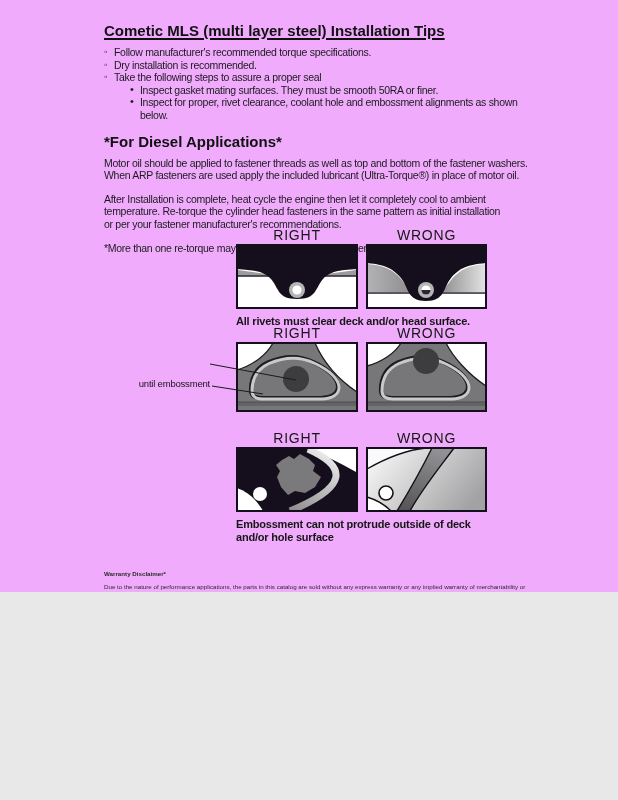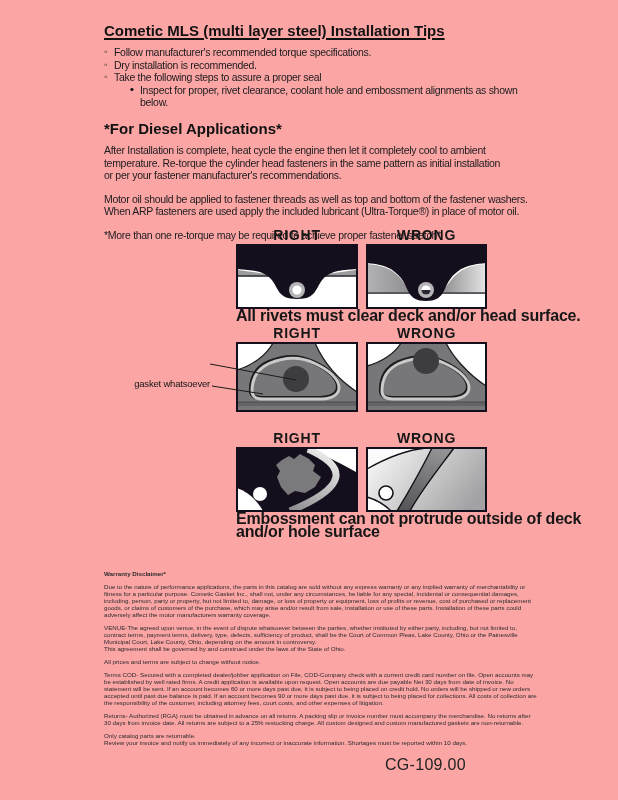--- a/index.html
+++ b/index.html
@@ -1,33 +1,33 @@
 <!DOCTYPE html>
 <html><head>
 <meta charset="utf-8">
 <style>
   html,body{margin:0;padding:0;background:#e8e8e8;}
-  .page{position:relative;width:618px;height:800px;background:#fca5a5;margin:0 auto;
+  .page{position:relative;width:618px;height:592px;background:#f0abfc;margin:0 auto;
         font-family:"Liberation Sans",sans-serif;color:#1b1b1d;overflow:hidden;}
   
   .top-text{position:absolute;left:104px;top:22px;width:440px;}
   .title{font-size:15px;font-weight:bold;text-decoration:underline;text-decoration-thickness:1.5px;
          text-underline-offset:2px;margin:0 0 7px 0;color:#111;}
   .tip{position:relative;padding-left:10px;font-size:10.5px;line-height:12.6px;letter-spacing:-0.3px;}
   .tip .mk{position:absolute;left:0;top:0;font-size:10px;}
   .tip.sub{margin-left:26px;}
   .tip.sub .mk{font-size:11px;top:-1px;}
   .diesel-h{font-size:15px;font-weight:bold;margin:11px 0 7px 0;color:#111;}
   .para{font-size:10.5px;line-height:12.6px;letter-spacing:-0.3px;margin:0 0 11px 0;white-space:pre-line;}
   
   .pair{position:absolute;}
   .panels{display:flex;gap:8px;}
   .pcol{display:flex;flex-direction:column;align-items:center;}
-  .rw{font-size:14px;font-weight:700;letter-spacing:0.8px;color:#161616;height:16px;line-height:15px;}
-  .cap{font-size:16px;font-weight:600;letter-spacing:-0.2px;margin-top:0;white-space:pre-line;line-height:13px;color:#161616;}
+  .rw{font-size:14px;font-weight:400;letter-spacing:0.8px;color:#161616;height:16px;line-height:15px;}
+  .cap{font-size:11px;font-weight:600;letter-spacing:-0.2px;margin-top:6px;white-space:pre-line;line-height:13px;color:#161616;}
   .cap.center{text-align:center;width:251px;}
   .sidelabel{position:absolute;width:110px;text-align:right;font-size:9.5px;line-height:11px;letter-spacing:-0.2px;color:#161616;}
   .leaders{position:absolute;left:204px;top:356px;z-index:5;}
   
   .legal{position:absolute;left:104px;top:570px;width:433px;color:#2b2b2d;}
   .legal h3{font-size:6.2px;margin:0 0 6px 0;font-weight:bold;}
   .legal p{font-size:6.2px;line-height:7px;margin:0 0 6px 0;white-space:pre-line;}
   .pagecode{position:absolute;left:385px;top:756px;font-size:16px;letter-spacing:0.3px;color:#222;}
 </style>
 </head>
@@ -45,32 +45,33 @@
     <div class="tip">
       <span class="mk">◦</span>
       <span>Dry installation is recommended.</span>
     </div>
     <div class="tip">
       <span class="mk">◦</span>
       <span>Take the following steps to assure a proper seal</span>
     </div>
     <div class="tip sub">
       <span class="mk">•</span>
+      <span>Inspect gasket mating surfaces.  They must be smooth 50RA or finer.</span>
     </div>
     <div class="tip sub">
       <span class="mk">•</span>
       <span>Inspect for proper, rivet clearance, coolant hole and embossment alignments as shown below.</span>
     </div>
 
     <h2 class="diesel-h">*For Diesel Applications*</h2>
+    <p class="para">Motor oil should be applied to fastener threads as well as top and bottom of the fastener washers.
+When ARP fasteners are used apply the included lubricant (Ultra-Torque®) in place of motor oil.</p>
     <p class="para">After Installation is complete, heat cycle the engine then let it completely cool to ambient
 temperature. Re-torque the cylinder head fasteners in the same pattern as initial installation
 or per your fastener manufacturer's recommendations.</p>
-    <p class="para">Motor oil should be applied to fastener threads as well as top and bottom of the fastener washers.
-When ARP fasteners are used apply the included lubricant (Ultra-Torque®) in place of motor oil.</p>
     <p class="para">*More than one re-torque may be required to achieve proper fastener stretch*</p>
   </div>
 
   <div class="pair" style="left:236px;top:228px;">
     <div class="panels">
       <div class="pcol">
         <div class="rw">RIGHT</div>
         <svg width="122" height="65" viewBox="0 0 122 65">
           <rect x="1" y="1" width="120" height="63" fill="#ffffff" stroke="#150e1c" stroke-width="2"></rect>
           <polygon points="2,26 46,32 2,32" fill="#9c9c9e"></polygon>
@@ -103,21 +104,21 @@
           <circle cx="60" cy="46" r="8" fill="#b5b5b7"></circle>
           <circle cx="60" cy="46" r="4.6" fill="#ffffff"></circle>
           <path d="M55.4,46 A4.6,4.6 0 0 0 64.6,46 Z" fill="#2c2632"></path>
           <rect x="1" y="1" width="119" height="63" fill="none" stroke="#150e1c" stroke-width="2"></rect>
         </svg>
       </div>
     </div>
     <div class="cap">All rivets must clear deck and/or head surface.</div>
   </div>
 
-  <div class="sidelabel" style="left:100px;top:378px;">gasket whatsoever</div>
+  <div class="sidelabel" style="left:100px;top:378px;">until embossment</div>
   <svg class="leaders" width="100" height="45" viewBox="0 0 100 45">
     <line x1="6" y1="8" x2="92" y2="24" stroke="#1a1a1a" stroke-width="1"></line>
     <line x1="8" y1="30" x2="59" y2="38" stroke="#1a1a1a" stroke-width="1"></line>
   </svg>
 
   <div class="pair" style="left:236px;top:326px;">
     <div class="panels">
       <div class="pcol">
         <div class="rw">RIGHT</div>
         <svg width="122" height="70" viewBox="0 0 122 70">

